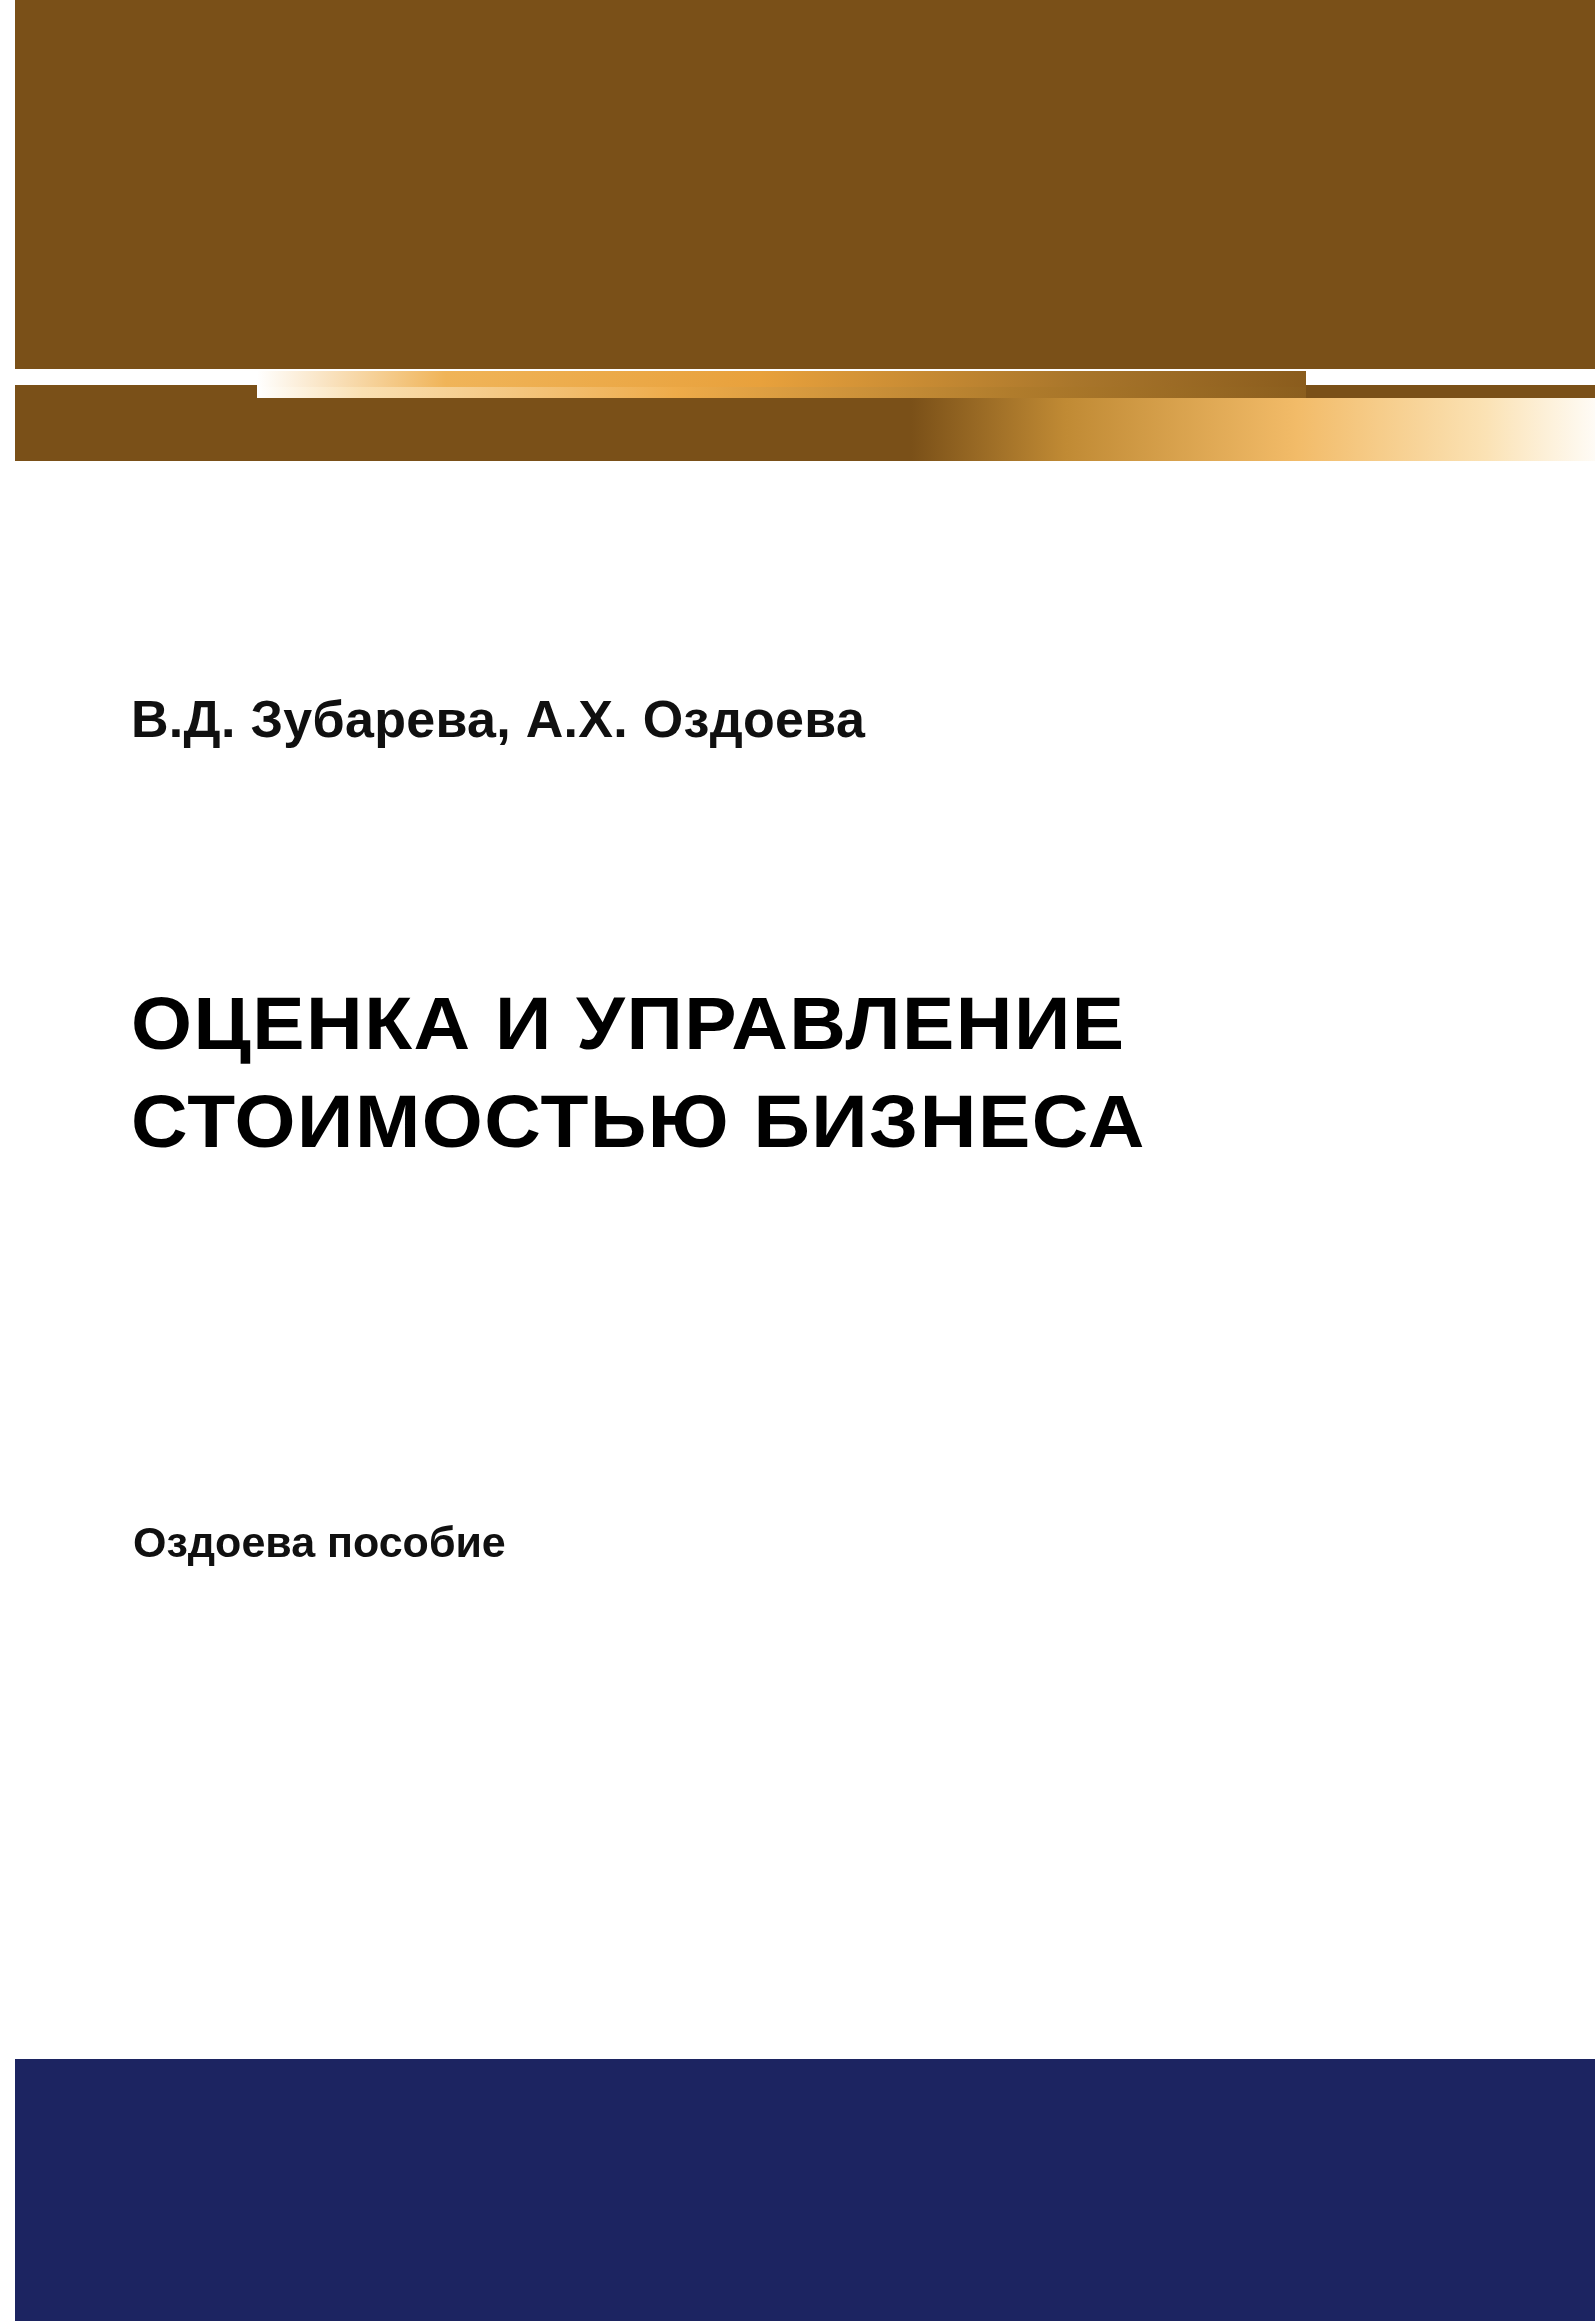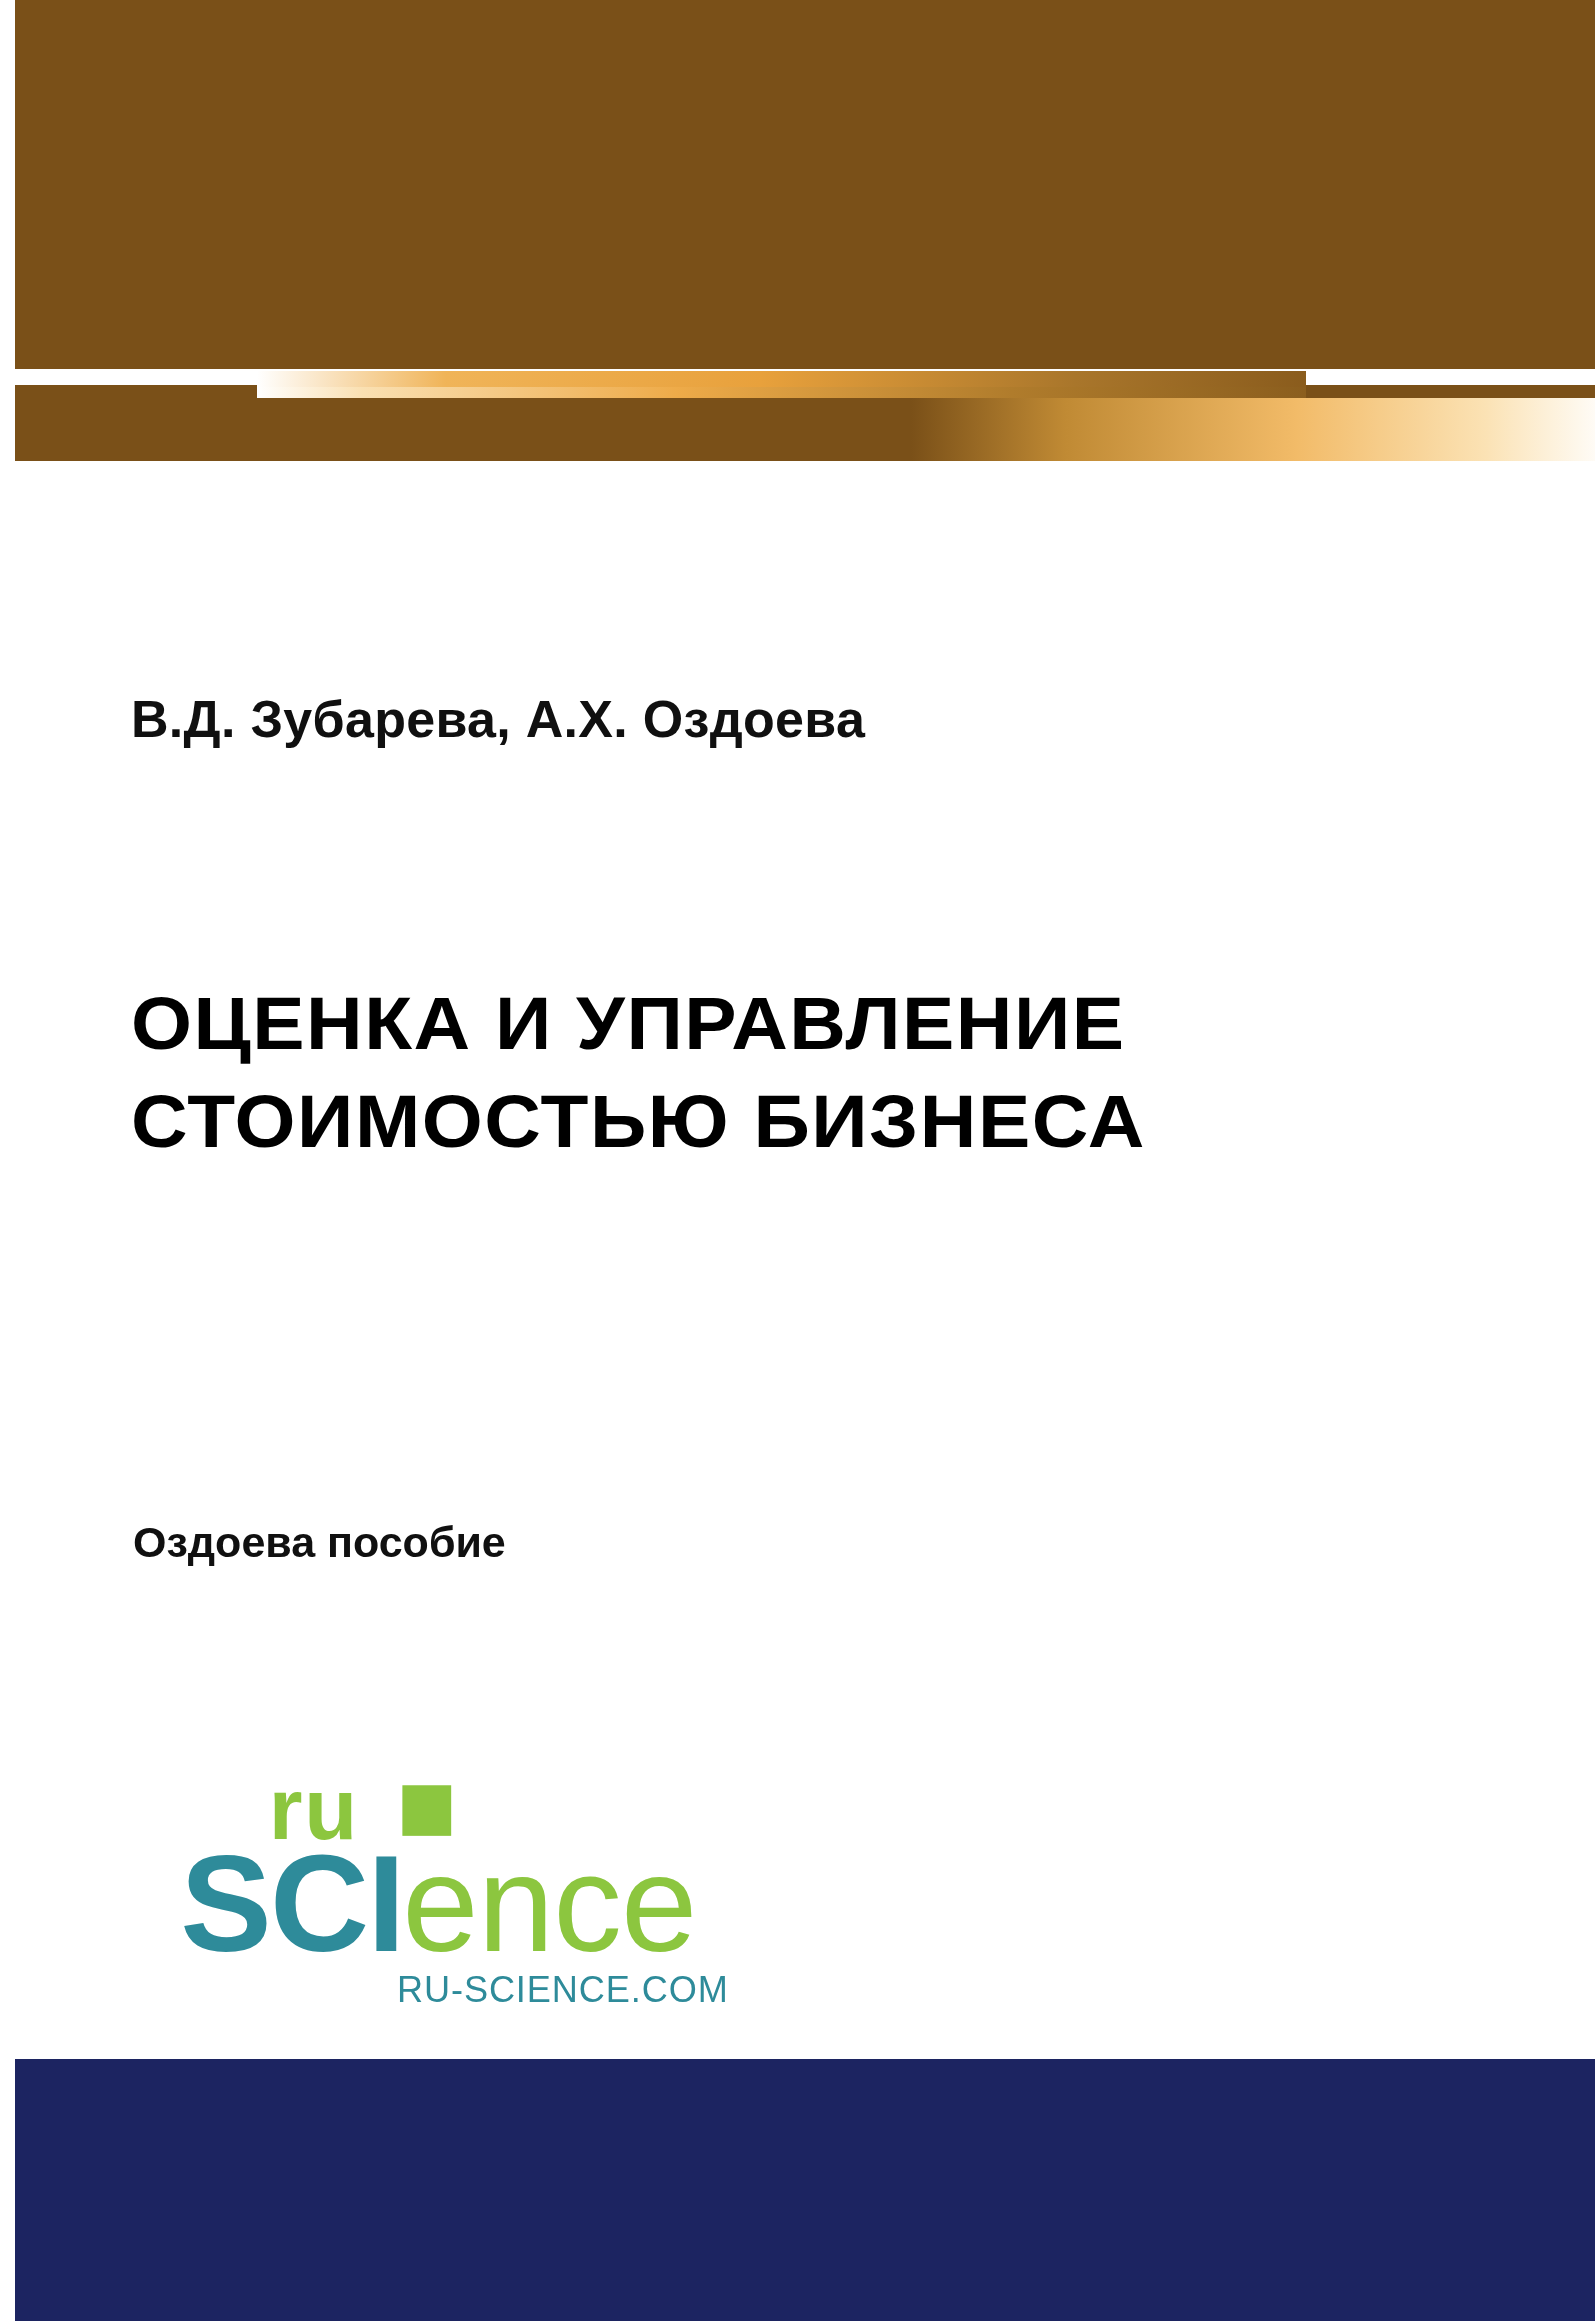--- a/index.html
+++ b/index.html
@@ -136,31 +136,17 @@
 
   <div class="authors">В.Д. Зубарева, А.Х. Оздоева</div>
 
   <div class="title">
     <span class="line">ОЦЕНКА  И  УПРАВЛЕНИЕ</span>
     <span class="line">СТОИМОСТЬЮ  БИЗНЕСА</span>
   </div>
 
   <div class="subtitle">Оздоева пособие</div>
 
-  <div class="logo">
-    <svg width="651" height="262" viewBox="0 0 720 290" xmlns="http://www.w3.org/2000/svg">
-
-      <text x="120" y="78" font-family="Liberation Sans, sans-serif" font-size="96" font-weight="700" fill="#8cc63f" letter-spacing="2">ru</text>
-
-      <rect x="268" y="18" width="54" height="56" fill="#8cc63f"></rect>
-
-      <text x="22" y="202" font-family="Liberation Sans, sans-serif" font-size="152" font-weight="700" fill="#2e8b9a" letter-spacing="-2">SCI</text>
-
-      <text x="268" y="202" font-family="Liberation Sans, sans-serif" font-size="152" font-weight="400" fill="#8cc63f" letter-spacing="-1">ence</text>
-
-      <text x="262" y="258" font-family="Liberation Sans, sans-serif" font-size="40" font-weight="400" fill="#2e8b9a" letter-spacing="1">RU-SCIENCE.COM</text>
-    </svg>
-  </div>
 
   <div class="bottom-band"></div>
 
 </div>
 
 
 </body></html>

